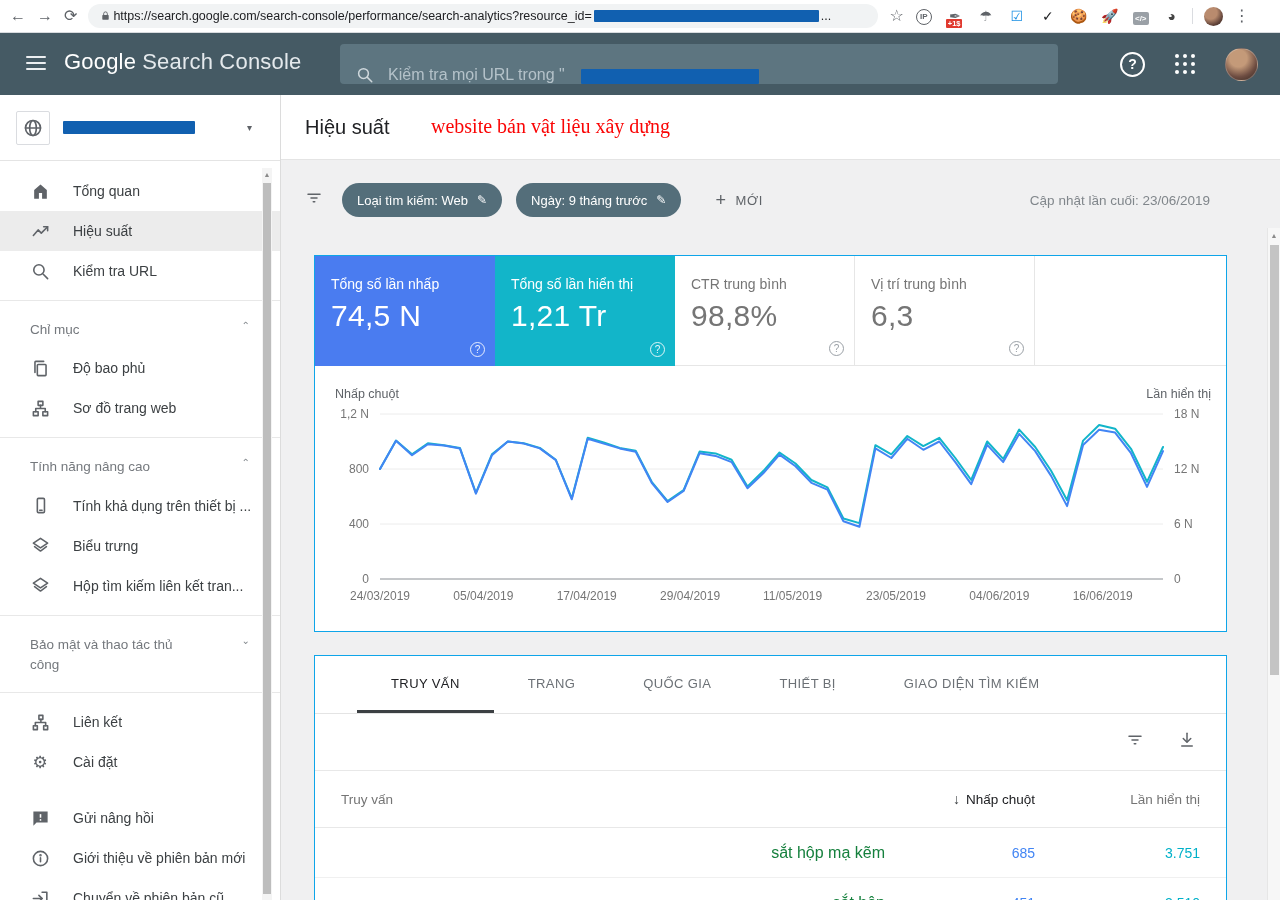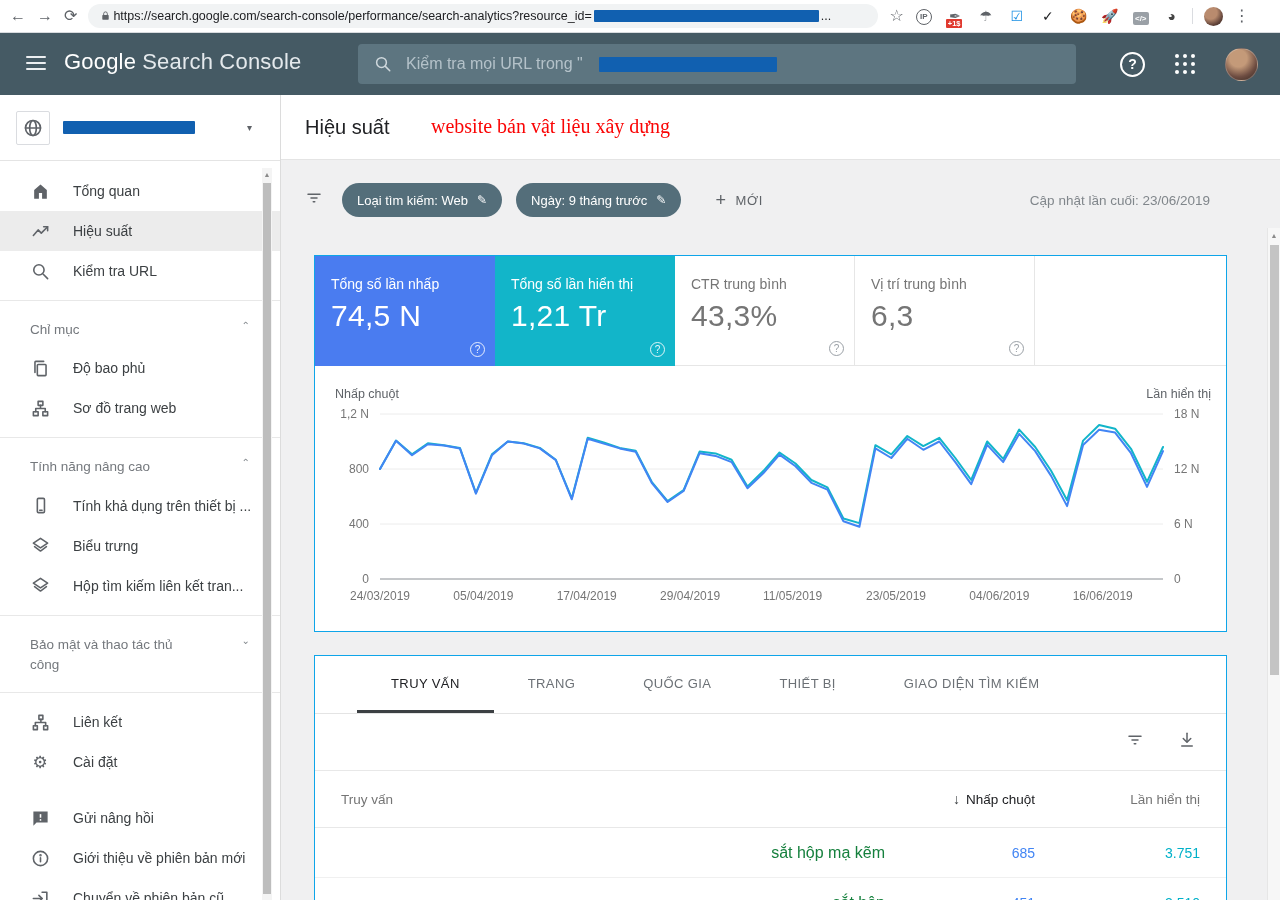--- a/index.html
+++ b/index.html
@@ -28,22 +28,22 @@
   .mini-avatar { width:19px; height:19px; border-radius:50%;
     background:radial-gradient(circle at 35% 30%, #b98b6e 0 35%, #5d4037 70%, #33261f 100%); }
 
   
   .gsc-header { position:absolute; top:33px; left:0; width:1280px; height:62px; background:#455a64; }
   .hamburger { position:absolute; left:26px; top:23px; width:20px; cursor:pointer; }
   .hamburger span { display:block; height:2px; background:#eceff1; margin-bottom:4px; border-radius:1px; }
   .brand { position:absolute; left:64px; top:16px; font-size:22px; color:#fff; letter-spacing:.2px; }
   .brand .g { font-weight:500; }
   .brand .rest { font-weight:300; color:#e4e9ec; margin-left:6px; }
-  .gsc-search { position:absolute; left:358px; top:11px; width:718px; height:40px;
-    background:#5d7580; border-radius:4px; display:flex; align-items:center; padding:0 16px; gap:14px; }
+  .gsc-search { position:absolute; left:340px; top:11px; width:718px; height:40px;
+    background:#5d7580; border-radius:4px; display:flex; align-items:flex-end; padding:0 16px; gap:14px; }
   .gsc-search .placeholder { color:#b4c2c9; font-size:16px; white-space:nowrap; }
   .search-redact { width:178px; height:15px; margin-left:2px; }
   .header-right { position:absolute; right:22px; top:0; height:62px; display:flex; align-items:center; gap:30px; }
   .help-circle { width:25px; height:25px; border:2px solid #fff; border-radius:50%;
     color:#fff; font-size:14px; font-weight:bold; display:flex; align-items:center; justify-content:center; }
   .apps-grid { display:grid; grid-template-columns:repeat(3,4px); grid-gap:4px; }
   .apps-grid i { width:4px; height:4px; background:#fff; border-radius:50%; }
   .header-avatar { width:33px; height:33px; border-radius:50%;
     background:radial-gradient(circle at 40% 30%, #c49a79 0 30%, #6d4c41 65%, #2f241e 100%);
     border:1px solid rgba(255,255,255,.25); }
@@ -403,21 +403,21 @@
             <div class="t-value">74,5 N</div>
             <span class="qmark">?</span>
           </div>
           <div class="tile tile-impr">
             <div class="t-label">Tổng số lần hiển thị</div>
             <div class="t-value">1,21 Tr</div>
             <span class="qmark">?</span>
           </div>
           <div class="tile tile-plain">
             <div class="t-label">CTR trung bình</div>
-            <div class="t-value">43,3%</div>
+            <div class="t-value">98,8%</div>
             <span class="qmark">?</span>
           </div>
           <div class="tile tile-plain">
             <div class="t-label">Vị trí trung bình</div>
             <div class="t-value">6,3</div>
             <span class="qmark">?</span>
           </div>
           <div class="tile-filler"></div>
         </div>
         <svg id="perf-svg" width="913" height="232">

